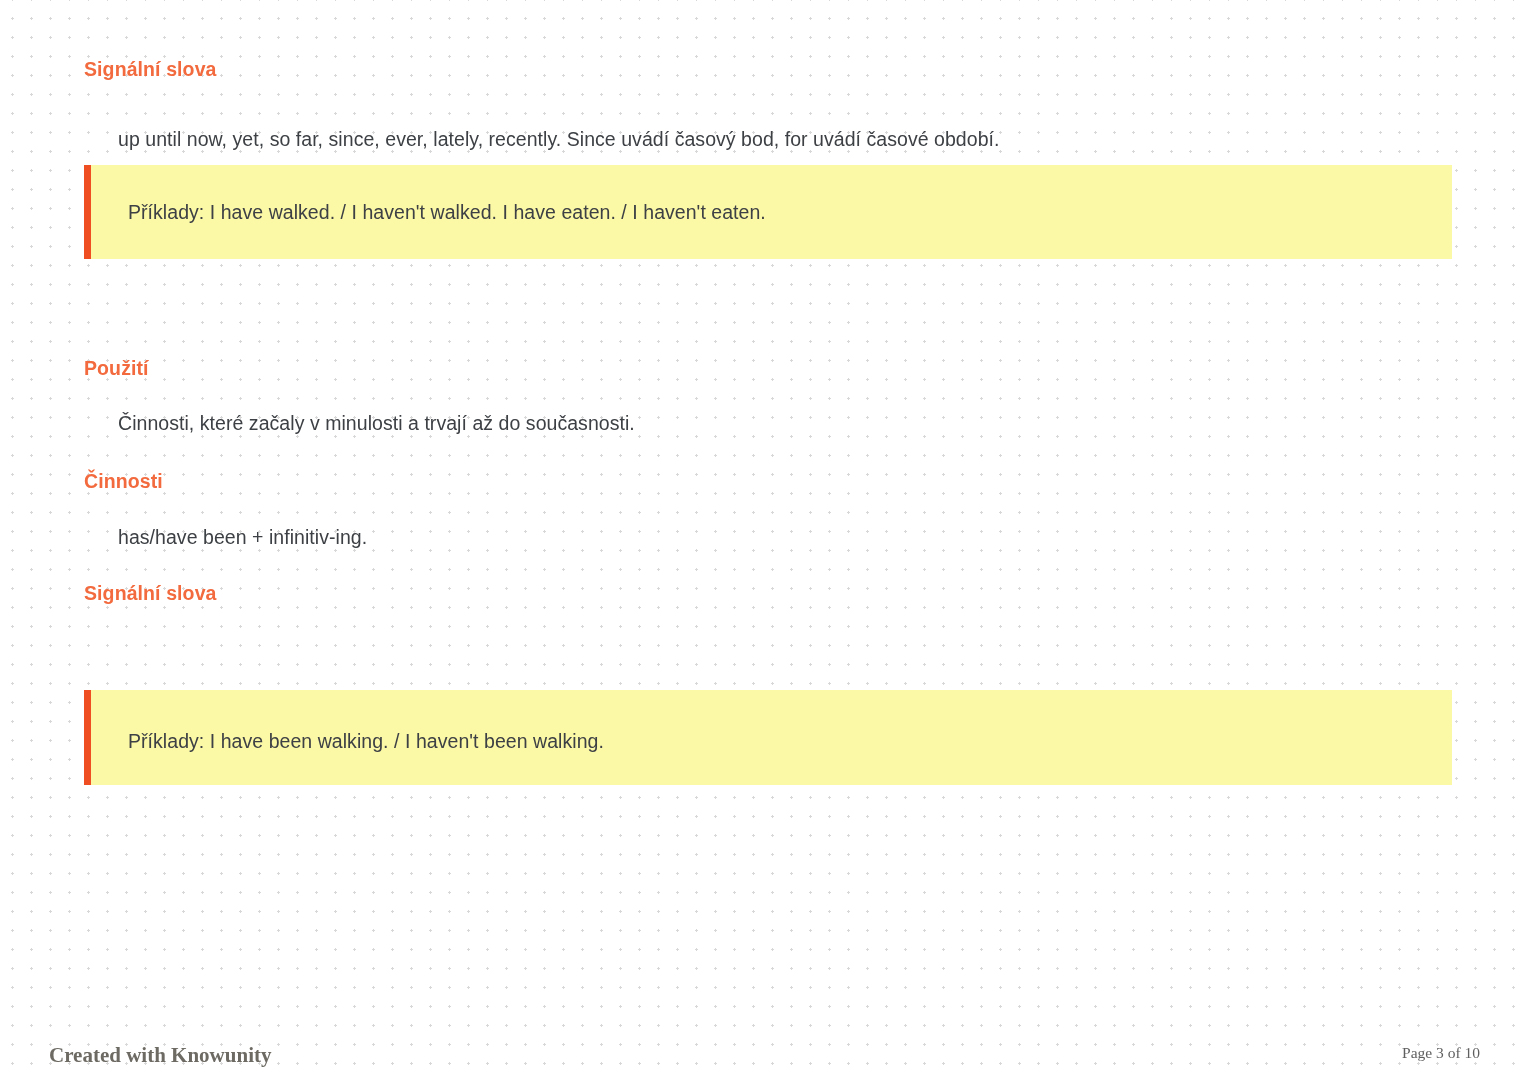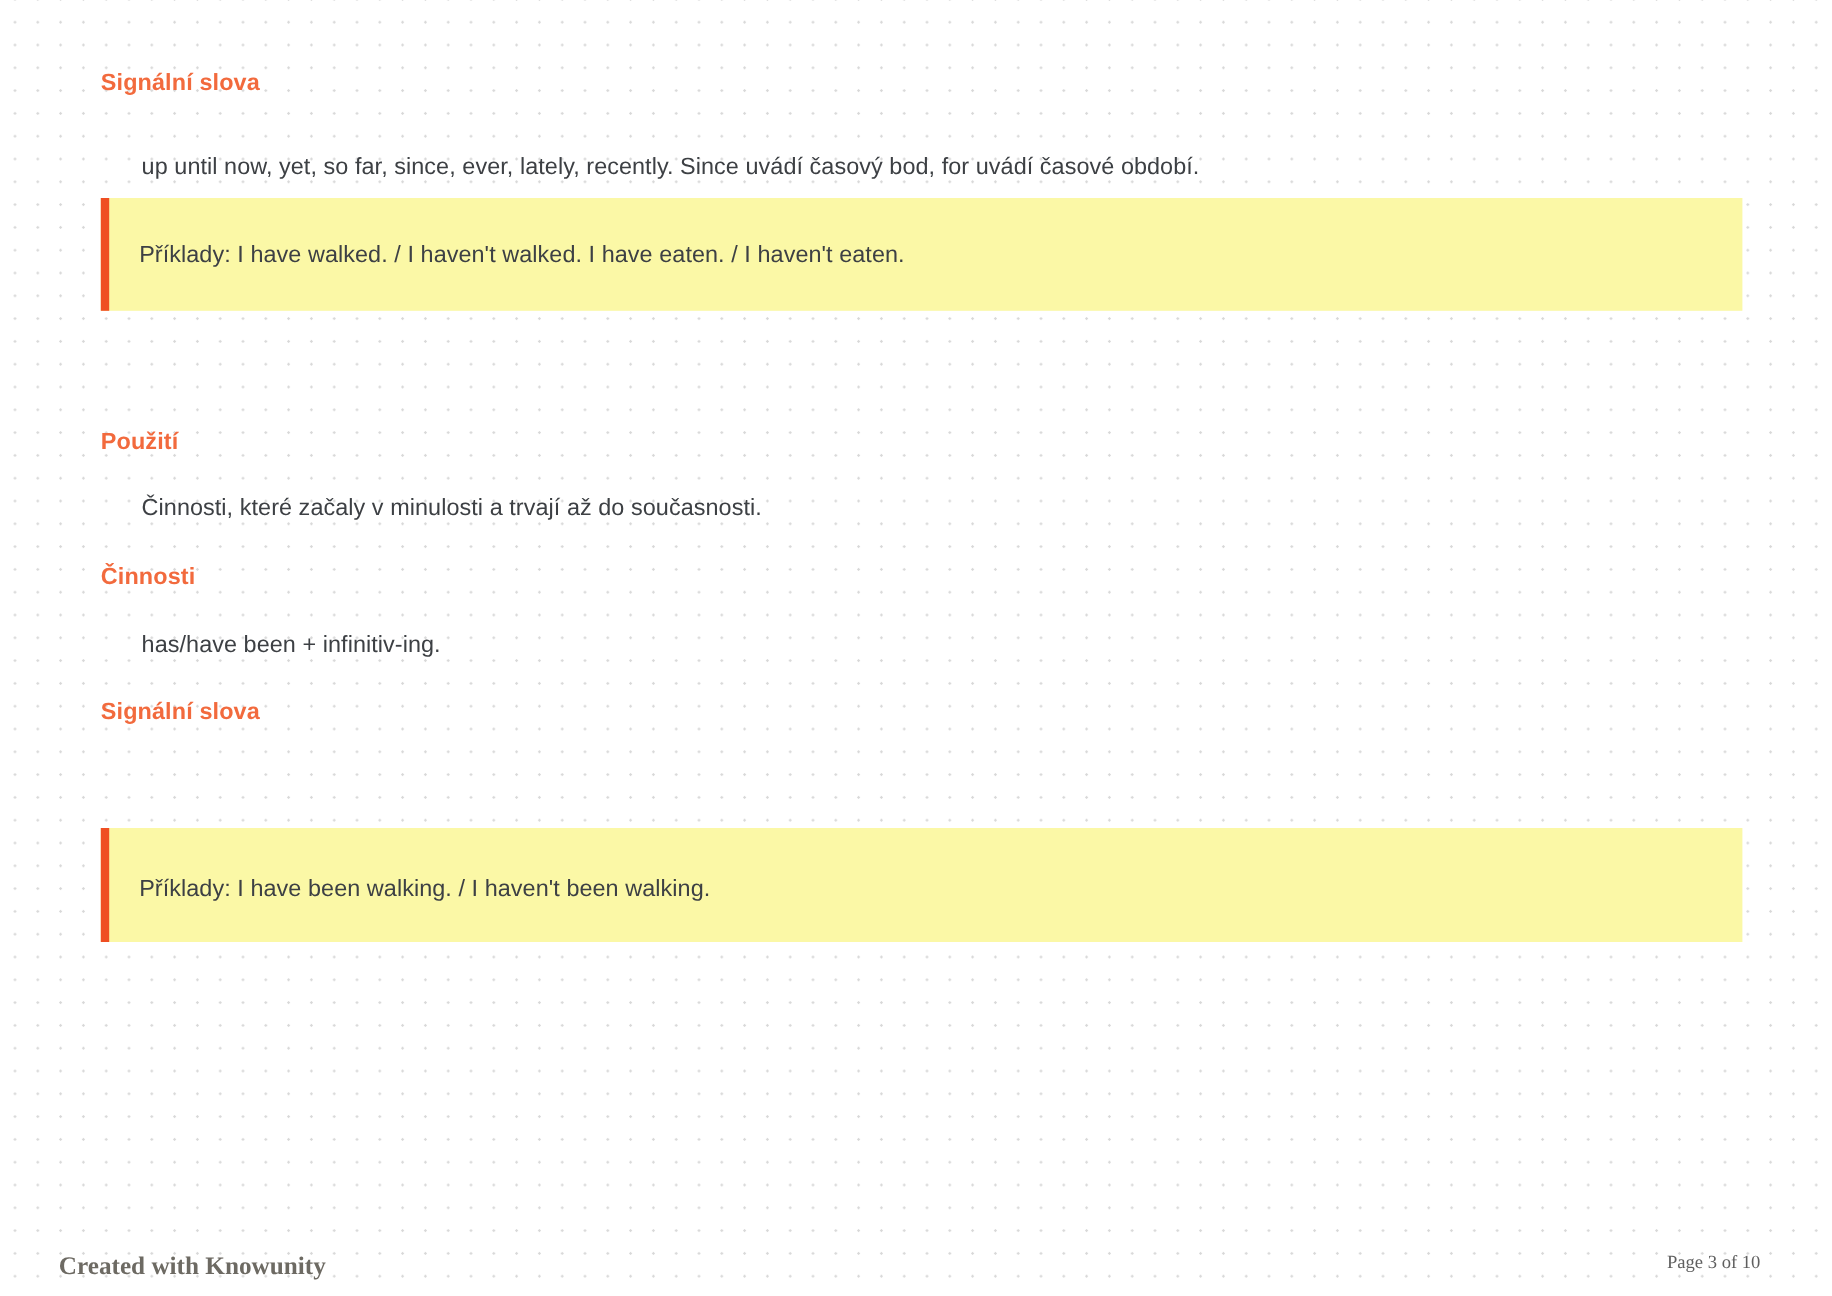--- a/index.html
+++ b/index.html
@@ -50,36 +50,36 @@
   }
 
   .callout {
     background: #fbf8a6;
     border-left: 7px solid #ef4e23;
     position: relative;
   }
   .callout .callout-text {
     color: #3d4044;
     font-size: 19.5px;
-    padding-left: 25px;
+    padding-left: 37px;
     letter-spacing: 0.05px;
   }
 
   .footer-left {
     position: absolute;
     left: 49px;
     top: 1043px;
     font-family: "Liberation Serif", serif;
     font-weight: bold;
     font-size: 21px;
     color: #6d6a63;
   }
   .footer-right {
     position: absolute;
-    right: 60px;
+    right: 47px;
     top: 1044px;
     font-family: "Liberation Serif", serif;
     font-size: 15.5px;
     color: #5f5f5f;
   }
 
   
   #lbl-signal-1   { position: absolute; left: 84px;  top: 58px; }
   #txt-signal-1   { position: absolute; left: 84px;  top: 128px; }
   #callout-1      { position: absolute; left: 84px;  top: 165px; width: 1361px; height: 94px; }

